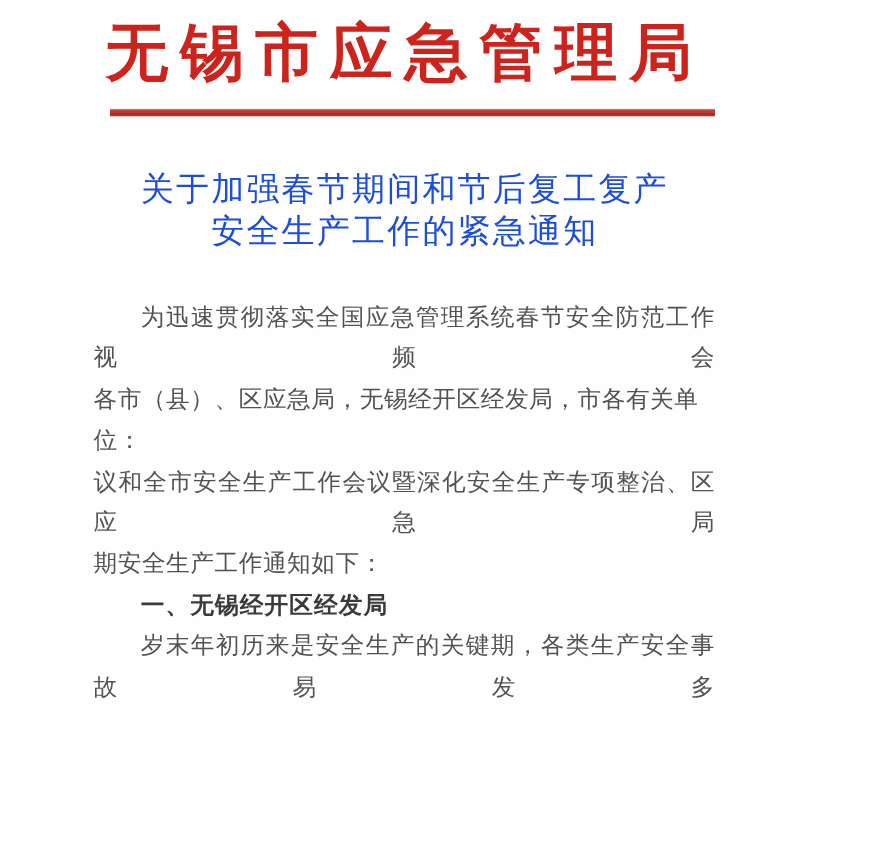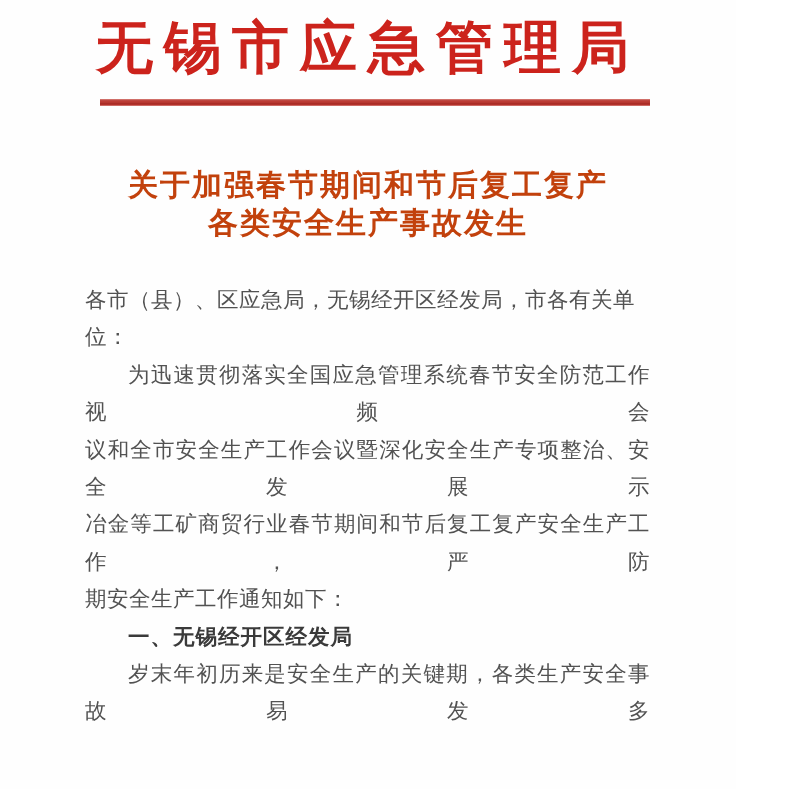--- a/index.html
+++ b/index.html
@@ -31,27 +31,27 @@
   .red-rule {
     margin: 12px 86px 0 100px;
     height: 7px;
     background: linear-gradient(
       to bottom,
       #d9837d 0px, #b5322c 2px, #c4443c 3px,
       #a82a24 4px, #b5322c 6px, #e4a09a 7px
     );
   }
   .doc-title {
-    margin-top: 60px;
+    margin-top: 48px;
     text-align: center;
     font-size: 30px;
     line-height: 38px;
-    font-weight: 700;
+    font-weight: 400;
     letter-spacing: 2px;
-    color: #c2410c;
+    color: #1d4ed8;
   }
   .body-text {
     margin: 40px 86px 0 85px;
     font-size: 21.5px;
     line-height: 37.4px;
     color: #525252;
     letter-spacing: 0.5px;
   }
   .line {
     white-space: normal;
@@ -75,27 +75,26 @@
 <body>
 
 <div class="page">
 
   <h1 class="agency">无锡市应急管理局</h1>
 
   <div class="red-rule"></div>
 
   <div class="doc-title">
     <div>关于加强春节期间和节后复工复产</div>
-    <div>各类安全生产事故发生</div>
+    <div>安全生产工作的紧急通知</div>
   </div>
 
   <div class="body-text">
+    <div class="line indent fill">为迅速贯彻落实全国应急管理系统春节安全防范工作视频会</div>
     <div class="line">各市（县）、区应急局，无锡经开区经发局，市各有关单位：</div>
-    <div class="line indent fill">为迅速贯彻落实全国应急管理系统春节安全防范工作视频会</div>
-    <div class="line fill">议和全市安全生产工作会议暨深化安全生产专项整治、安全发展示</div>
-    <div class="line fill">冶金等工矿商贸行业春节期间和节后复工复产安全生产工作，严防</div>
+    <div class="line fill">议和全市安全生产工作会议暨深化安全生产专项整治、区应急局</div>
     <div class="line">期安全生产工作通知如下：</div>
     <div class="line indent heading">一、无锡经开区经发局</div>
     <div class="line indent fill">岁末年初历来是安全生产的关键期，各类生产安全事故易发多</div>
 
   </div>
 
 </div>
 
 </body></html>

